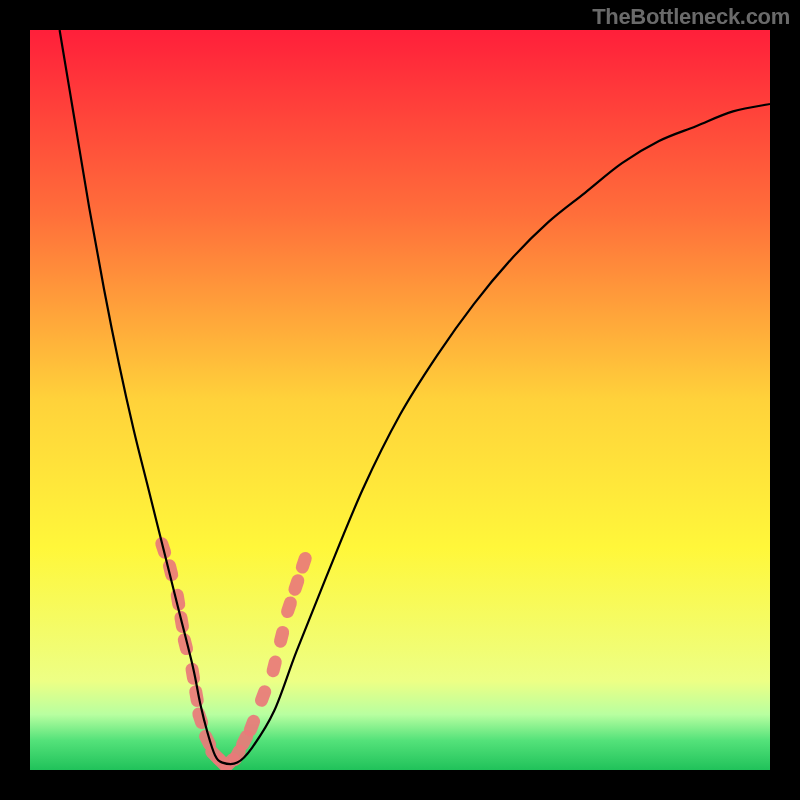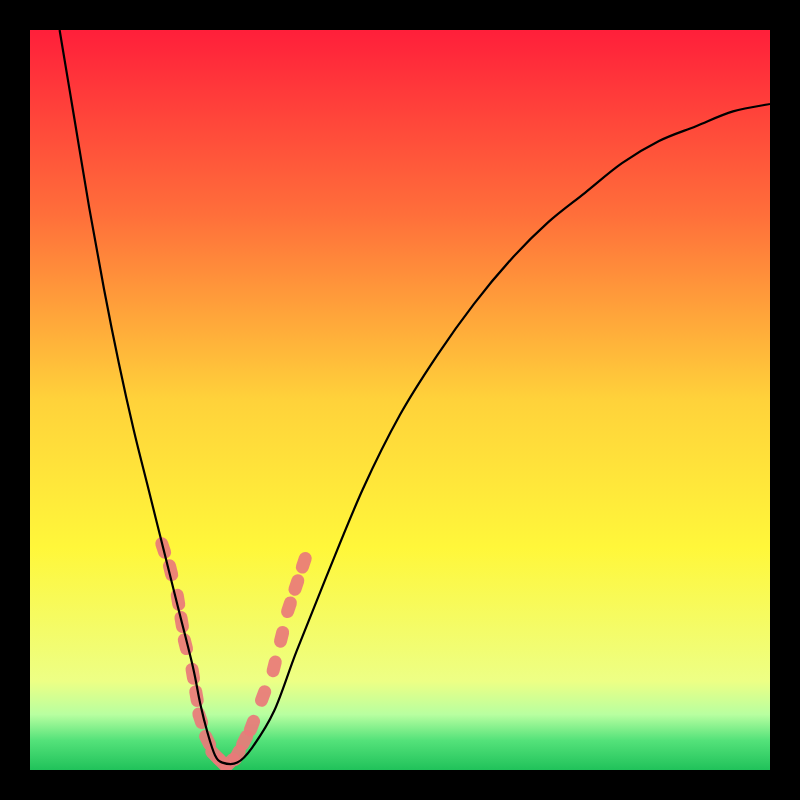--- a/index.html
+++ b/index.html
@@ -82,13 +82,14 @@
           <rect x="222.1" y="659.5" width="22" height="13" rx="6.5" ry="6.5" fill="#e97a7a" fill-opacity="0.92" transform="rotate(-69.44395478041652 233.1 666)"></rect>
           <rect x="233.20000000000002" y="629.9" width="22" height="13" rx="6.5" ry="6.5" fill="#e97a7a" fill-opacity="0.92" transform="rotate(-75.96375653207353 244.20000000000002 636.4)"></rect>
           <rect x="240.60000000000002" y="600.3" width="22" height="13" rx="6.5" ry="6.5" fill="#e97a7a" fill-opacity="0.92" transform="rotate(-75.96375653207353 251.60000000000002 606.8)"></rect>
           <rect x="248" y="570.7" width="22" height="13" rx="6.5" ry="6.5" fill="#e97a7a" fill-opacity="0.92" transform="rotate(-71.56505117707809 259 577.2)"></rect>
           <rect x="255.39999999999998" y="548.5" width="22" height="13" rx="6.5" ry="6.5" fill="#e97a7a" fill-opacity="0.92" transform="rotate(-71.56505117707796 266.4 555)"></rect>
           <rect x="262.8" y="526.3" width="22" height="13" rx="6.5" ry="6.5" fill="#e97a7a" fill-opacity="0.92" transform="rotate(108.43494882292205 273.8 532.8)"></rect>
         </g>
       <path id="curve-path" fill="none" stroke="#000000" stroke-width="2.2" d="M29.6,0 C32.06666666666667,14.799999999999992 39.46666666666667,59.199999999999946 44.4,88.79999999999995 C49.33333333333333,118.39999999999996 54.266666666666666,149.23333333333335 59.2,177.60000000000002 C64.13333333333334,205.9666666666667 69.06666666666666,233.10000000000002 74,259 C78.93333333333334,284.9 83.86666666666666,309.5666666666666 88.8,332.99999999999994 C93.73333333333333,356.4333333333333 98.66666666666667,378.63333333333327 103.60000000000001,399.59999999999997 C108.53333333333335,420.56666666666666 113.46666666666667,439.06666666666666 118.4,458.8 C123.33333333333334,478.53333333333336 128.26666666666665,498.26666666666665 133.2,518 C138.13333333333333,537.7333333333333 143.06666666666666,557.4666666666667 148,577.2 C152.93333333333334,596.9333333333334 159.10000000000002,620.3666666666667 162.8,636.4 C166.5,652.4333333333333 167.73333333333335,662.3 170.20000000000002,673.4 C172.66666666666669,684.5 175.13333333333333,694.3666666666667 177.6,703 C180.06666666666666,711.6333333333333 182.53333333333333,720.2666666666667 185,725.2 C187.46666666666667,730.1333333333334 188.7,731.3666666666667 192.4,732.6 C196.10000000000002,733.8333333333334 202.26666666666668,735.0666666666667 207.20000000000002,732.6 C212.13333333333335,730.1333333333333 215.83333333333334,726.4333333333333 222,717.8 C228.16666666666666,709.1666666666666 236.8,696.8333333333333 244.20000000000002,680.8 C251.60000000000002,664.7666666666667 257.76666666666665,643.8 266.4,621.6 C275.0333333333333,599.4000000000001 284.9,574.7333333333333 296,547.6 C307.1,520.4666666666667 320.6666666666667,485.93333333333334 333,458.8 C345.3333333333333,431.6666666666667 357.66666666666663,407 370,384.8 C382.33333333333337,362.6 394.66666666666674,344.09999999999997 407.00000000000006,325.59999999999997 C419.33333333333337,307.09999999999997 431.6666666666667,289.8333333333333 444,273.8 C456.3333333333333,257.7666666666667 468.6666666666667,242.9666666666667 481,229.40000000000003 C493.3333333333333,215.83333333333337 505.6666666666667,203.5 518,192.39999999999998 C530.3333333333334,181.29999999999995 542.6666666666666,172.6666666666666 555,162.79999999999995 C567.3333333333334,152.9333333333333 579.6666666666666,141.83333333333337 592,133.20000000000005 C604.3333333333334,124.56666666666672 616.6666666666666,117.16666666666667 629,111 C641.3333333333334,104.83333333333333 653.6666666666666,101.13333333333338 666,96.20000000000005 C678.3333333333334,91.26666666666671 690.6666666666666,85.09999999999998 703,81.39999999999998 C715.3333333333334,77.69999999999997 733.8333333333334,75.23333333333333 740,74"></path>
     </svg>
   </div>
+  <div class="watermark">TheBottleneck.com</div>
 </div>
 
 </body></html>

